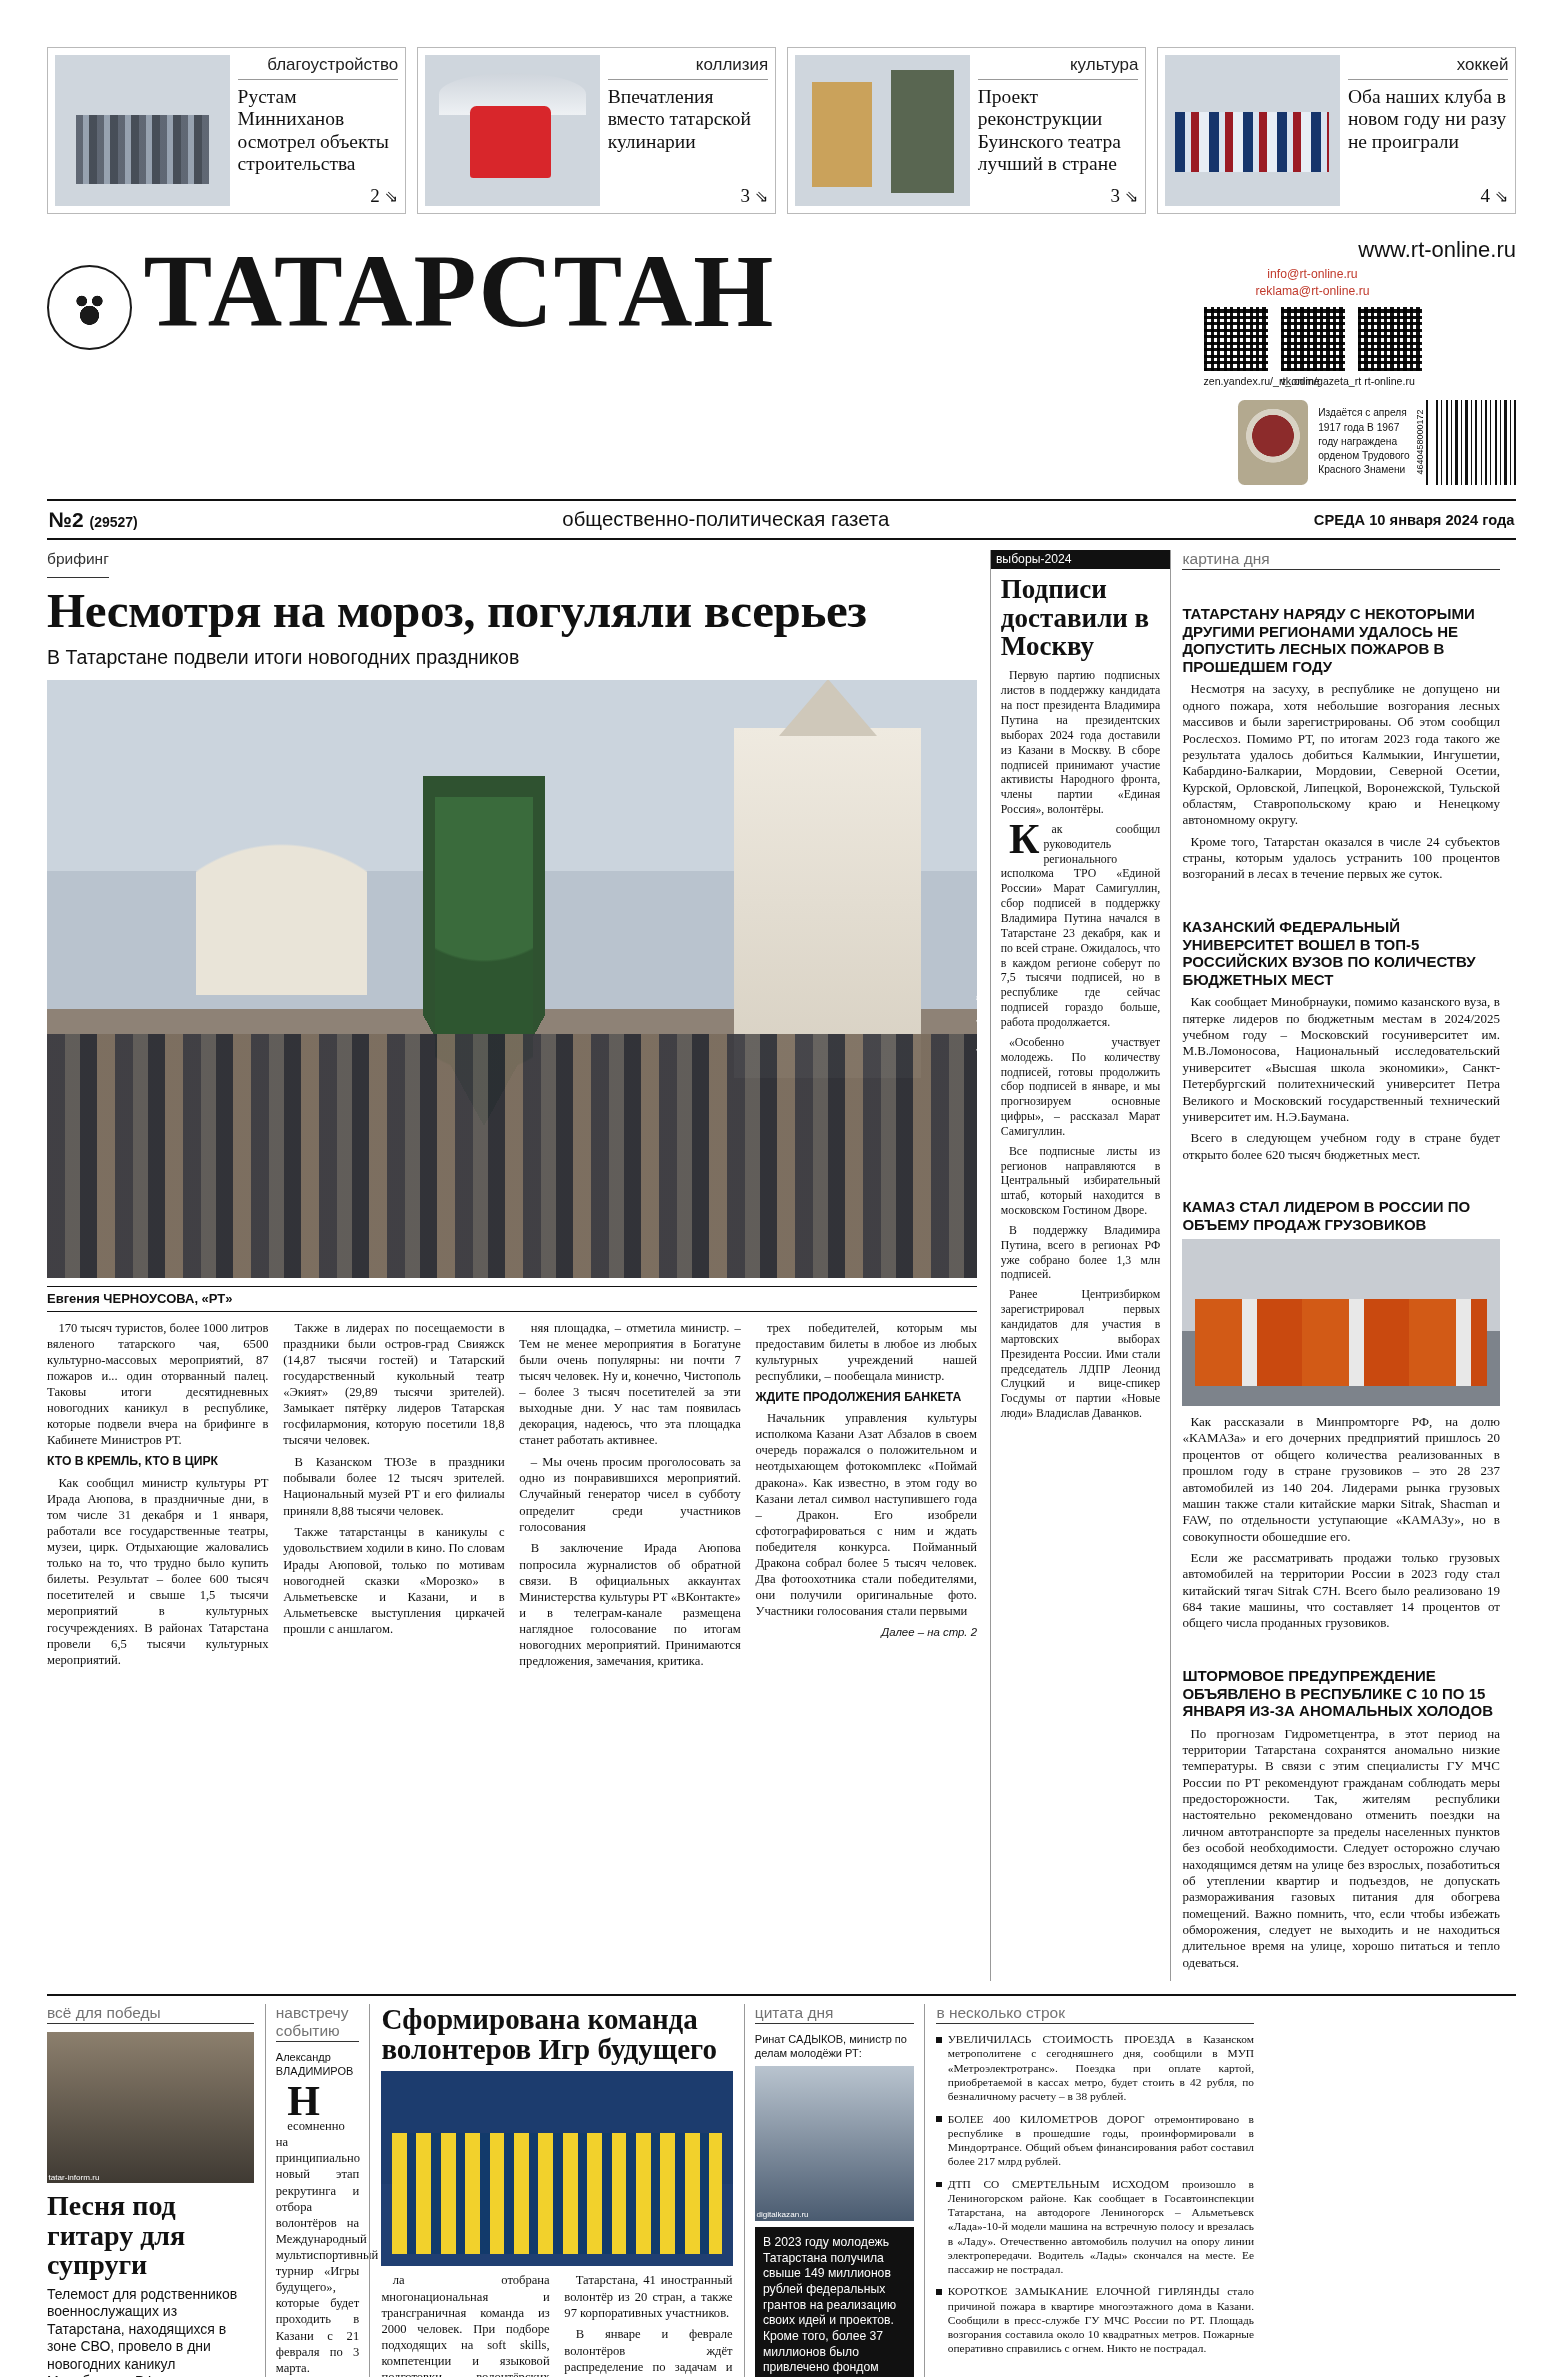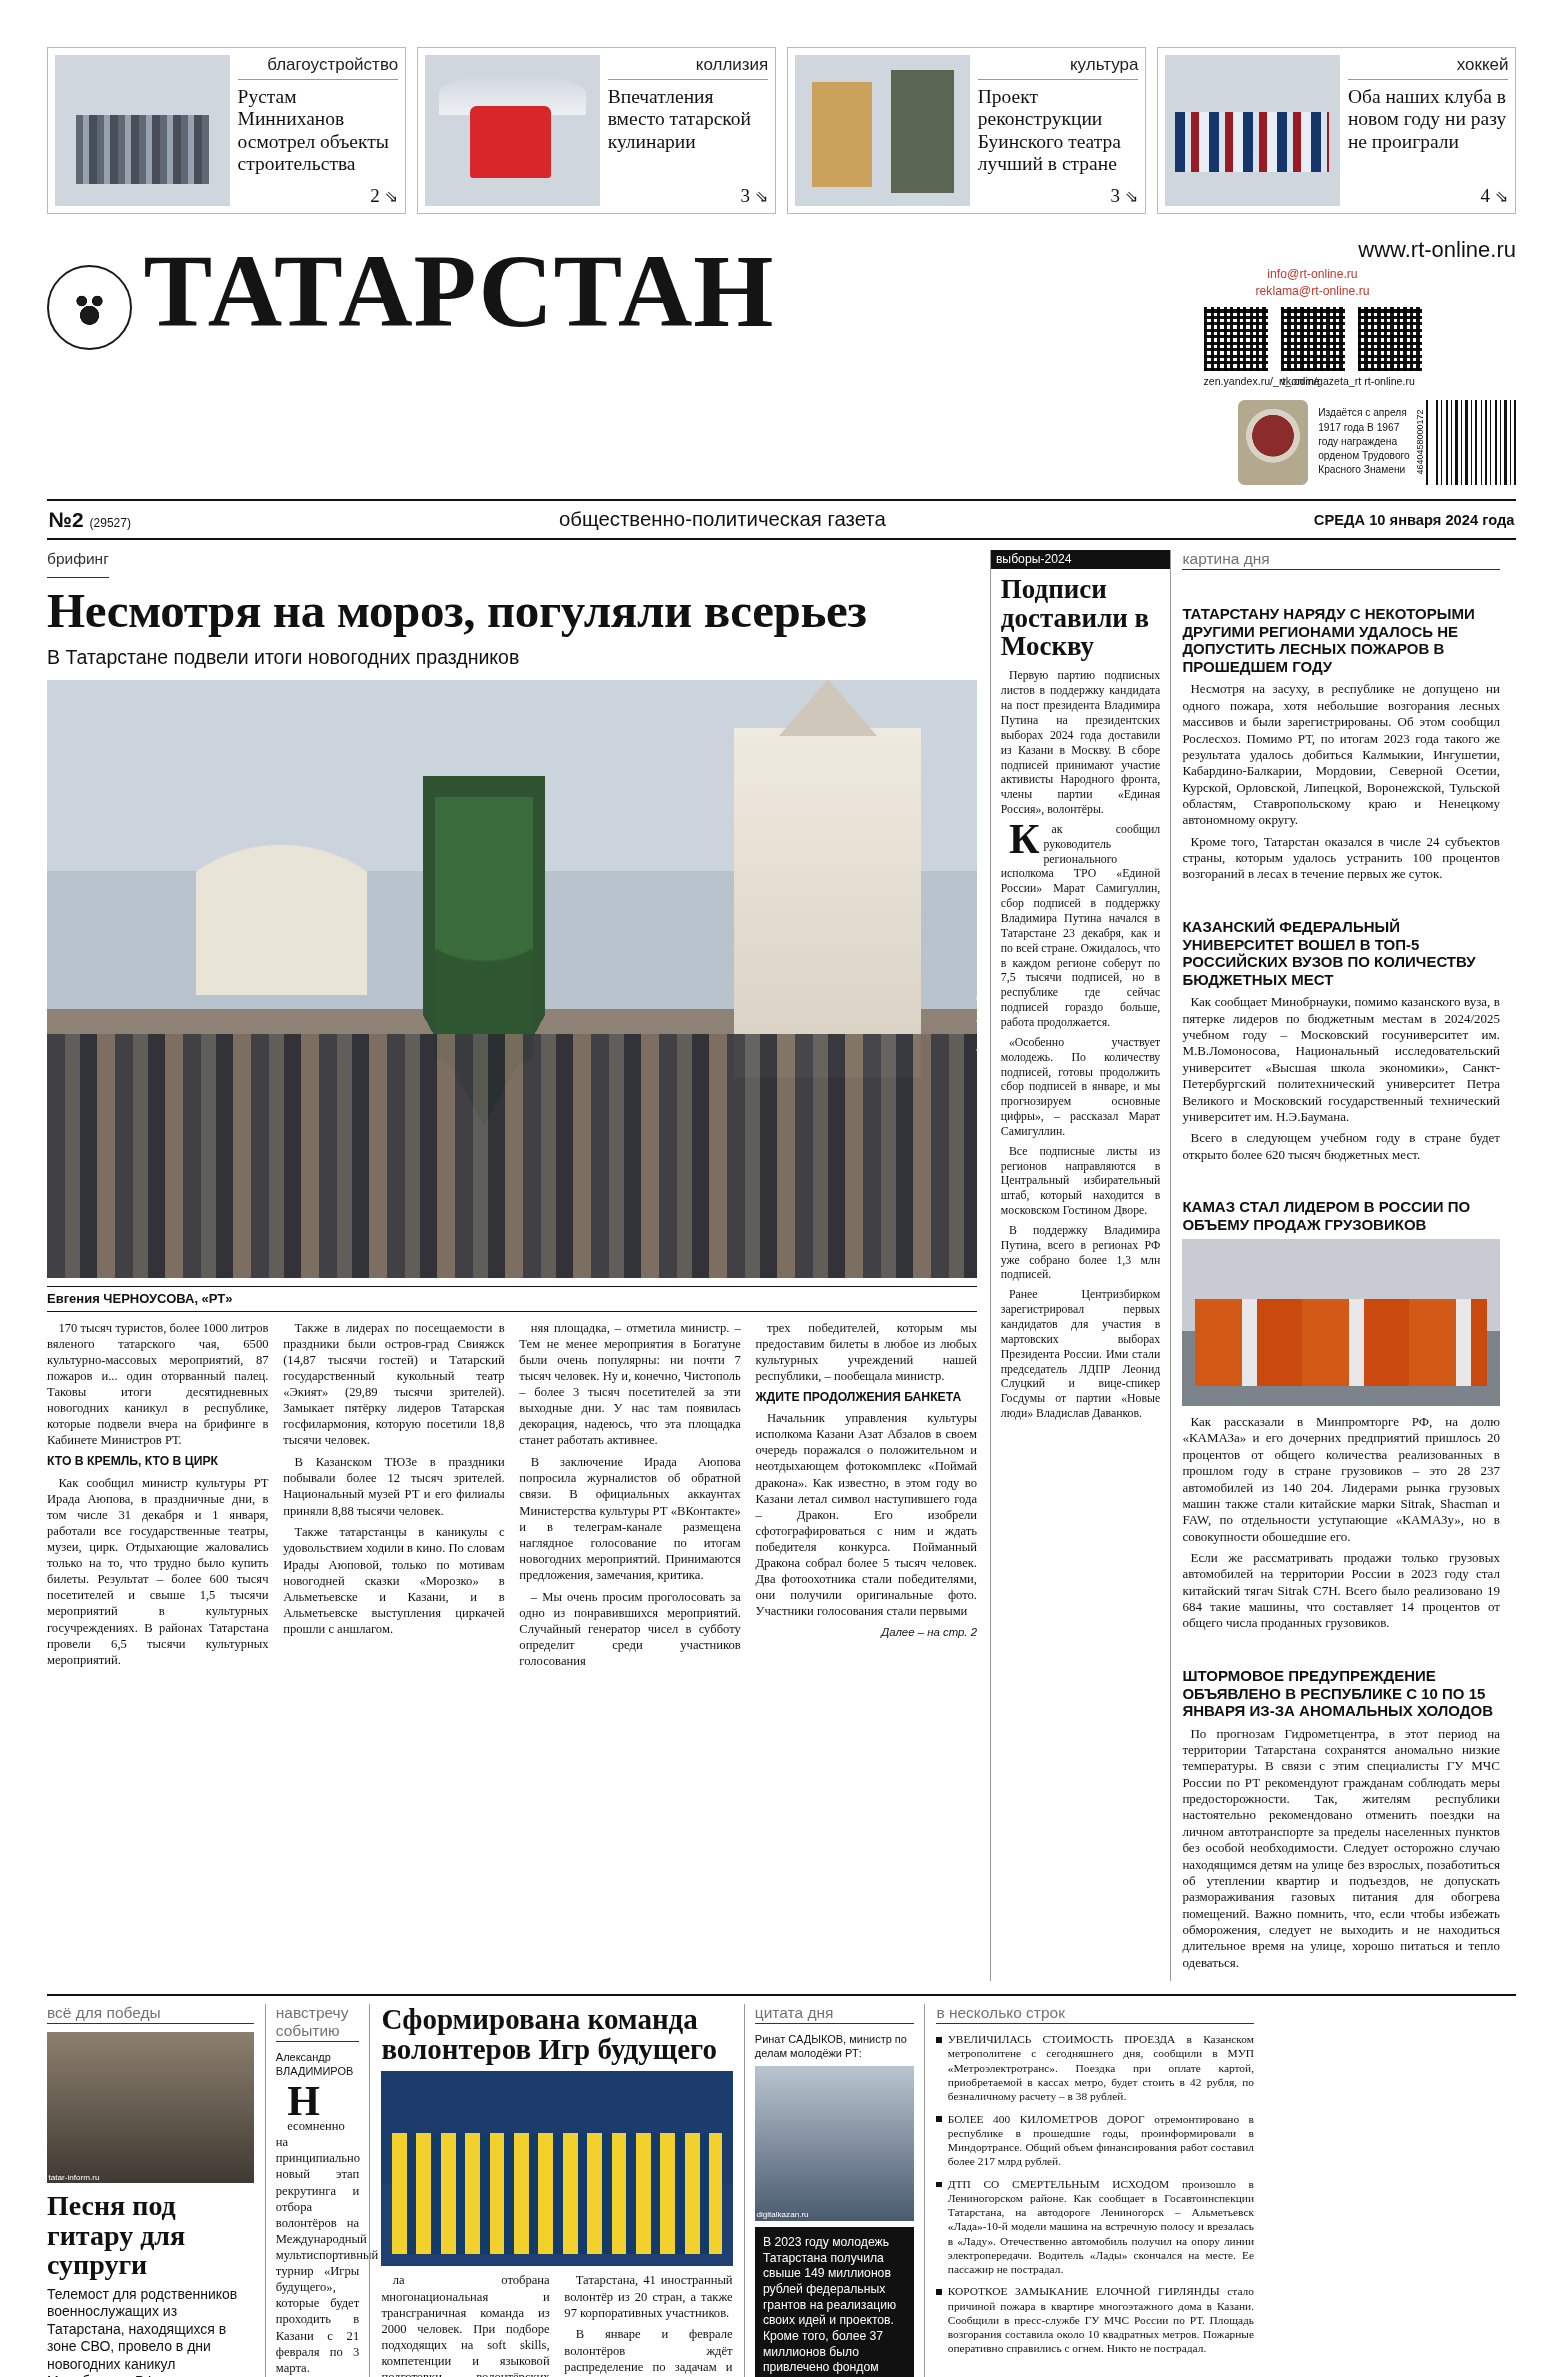--- a/index.html
+++ b/index.html
@@ -58,21 +58,21 @@
   .qrlabels span { width:64px; text-align:center; }
   .badges { display:flex; align-items:center; gap:9.8px; margin-top:13px; justify-content:flex-end; }
   .order { width:70px; height:85px; background:radial-gradient(circle at 50% 42%, #8c2b2b 0 34%, #d8d2c4 35% 44%, #b3a98f 45% 100%); border-radius:6.5px; }
   .founded { font-family:"Liberation Sans", sans-serif; font-size:10.2px; line-height:1.4; width:98px; }
   .barcode { width:90px; height:85px; background:repeating-linear-gradient(90deg,#111 0 2.4px,#fff 2.4px 5.7px,#111 5.7px 6.5px,#fff 6.5px 9.8px); position:relative;}
   .barcode span { position:absolute; left:-11.4px; top:50%; transform:rotate(-90deg) translate(-50%,0); transform-origin:left top; font-size:9px; font-family:"Liberation Sans", sans-serif; }
 
   
   .infobar { display:flex; align-items:center; border-top:2.4px solid #111; border-bottom:2.4px solid #111; margin-top:14.7px; padding:6.5px 1.6px; font-family:"Liberation Sans", sans-serif; }
   .issue { font-size:21px; font-weight:bold; }
-  .issue small { font-size:12px; font-weight:normal; }
+  .issue small { font-size:14px; font-weight:bold; }
   .tagline { flex:1; text-align:center; font-size:20.4px; }
   .pubdate { font-size:14.7px; font-weight:bold; }
 
   
   .main { display:flex; gap:0; margin-top:9.8px; }
   .col-left { width:943px; padding-right:13px; }
   .col-mid { width:181px; border-left:0.8px solid #999; border-right:0.8px solid #999; padding:0 9.8px; }
   .col-right { width:329px; padding-left:11.4px; }
 
   .rubric { font-family:"Liberation Sans", sans-serif; font-size:15.5px; color:#333; }
@@ -247,22 +247,22 @@
           <p class="kicker">КТО В КРЕМЛЬ, КТО В ЦИРК</p>
           <p>Как сообщил министр культуры РТ Ирада Аюпова, в праздничные дни, в том числе 31 декабря и 1 января, работали все государственные театры, музеи, цирк. Отдыхающие жаловались только на то, что трудно было купить билеты. Результат – более 600 тысяч посетителей и свыше 1,5 тысячи мероприятий в культурных госучреждениях. В районах Татарстана провели 6,5 тысячи культурных мероприятий.</p>
         </div>
         <div class="body">
           <p>Также в лидерах по посещаемости в праздники были остров-град Свияжск (14,87 тысячи гостей) и Татарский государственный кукольный театр «Экият» (29,89 тысячи зрителей). Замыкает пятёрку лидеров Татарская госфилармония, которую посетили 18,8 тысячи человек.</p>
           <p>В Казанском ТЮЗе в праздники побывали более 12 тысяч зрителей. Национальный музей РТ и его филиалы приняли 8,88 тысячи человек.</p>
           <p>Также татарстанцы в каникулы с удовольствием ходили в кино. По словам Ирады Аюповой, только по мотивам новогодней сказки «Морозко» в Альметьевске и Казани, и в Альметьевске выступления циркачей прошли с аншлагом.</p>
         </div>
         <div class="body">
           <p>няя площадка, – отметила министр. – Тем не менее мероприятия в Богатуне были очень популярны: ни почти 7 тысяч человек. Ну и, конечно, Чистополь – более 3 тысяч посетителей за эти выходные дни. У нас там появилась декорация, надеюсь, что эта площадка станет работать активнее.</p>
+          <p>– Мы очень просим проголосовать за одно из понравившихся мероприятий. Случайный генератор чисел в субботу определит среди участников голосования</p>
           <p>В заключение Ирада Аюпова попросила журналистов об обратной связи. В официальных аккаунтах Министерства культуры РТ «ВКонтакте» и в телеграм-канале размещена наглядное голосование по итогам новогодних мероприятий. Принимаются предложения, замечания, критика.</p>
-          <p>– Мы очень просим проголосовать за одно из понравившихся мероприятий. Случайный генератор чисел в субботу определит среди участников голосования</p>
         </div>
         <div class="body">
           <p>трех победителей, которым мы предоставим билеты в любое из любых культурных учреждений нашей республики, – пообещала министр.</p>
           <p class="kicker">ЖДИТЕ ПРОДОЛЖЕНИЯ БАНКЕТА</p>
           <p>Начальник управления культуры исполкома Казани Азат Абзалов в своем очередь поражался о положительном и неотдыхающем фотокомплекс «Поймай дракона». Как известно, в этом году во Казани летал символ наступившего года – Дракон. Его изобрели сфотографироваться с ним и ждать победителя конкурса. Пойманный Дракона собрал более 5 тысяч человек. Два фотоохотника стали победителями, они получили оригинальные фото. Участники голосования стали первыми</p>
           <p class="cont">Далее – на стр. 2</p>
         </div>
       </div>
     </div>
 

